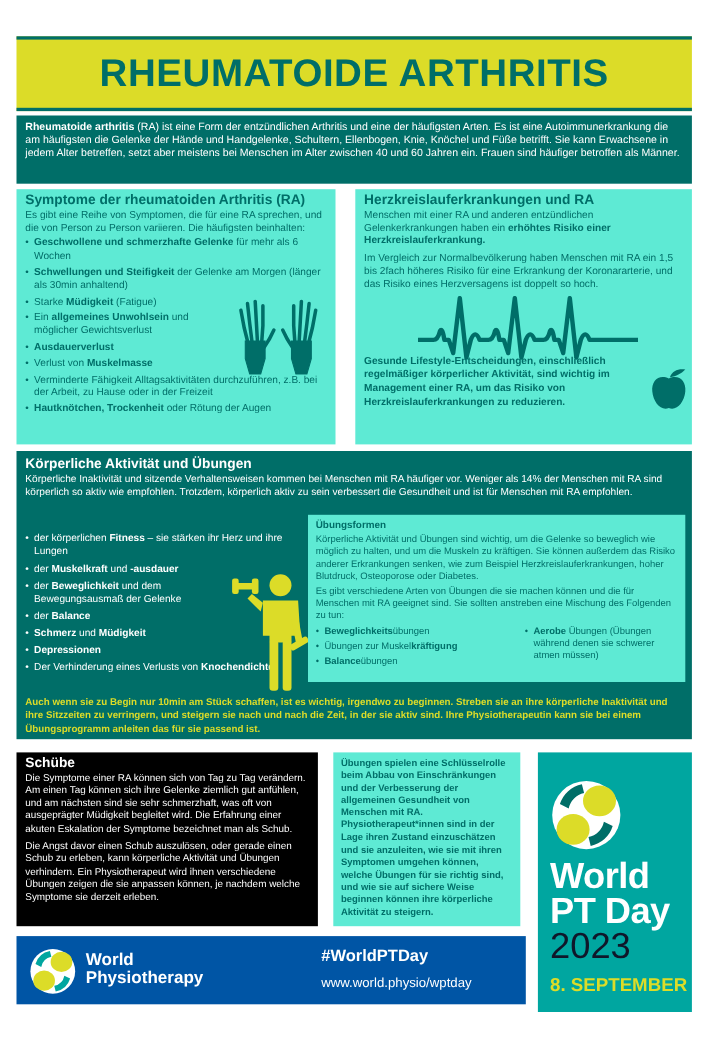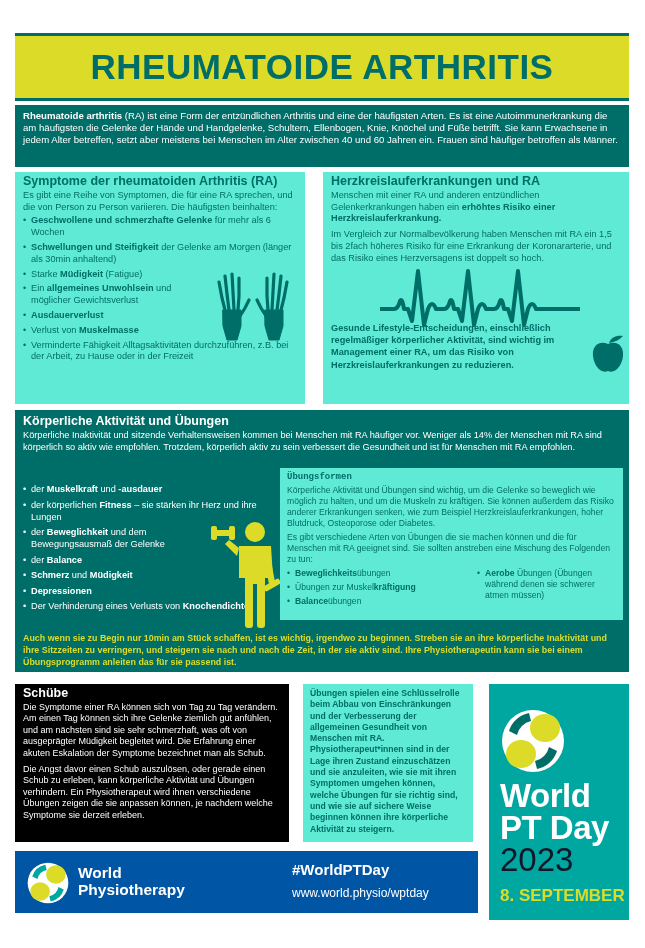--- a/index.html
+++ b/index.html
@@ -32,21 +32,21 @@
 
   
   .activity { left: 15px; top: 410px; width: 614px; height: 262px; padding: 5px 8px; font-size: 9.2px; line-height: 12px; }
   .activity .box-h { color: #ffffff; }
   .act-left { position: absolute; left: 8px; top: 70px; width: 262px; font-size: 9.2px; line-height: 12px; }
   .act-left ul { list-style: none; margin-top: 3px; }
   .act-left li { padding-left: 8px; position: relative; margin-bottom: 3.5px; }
   .act-left li::before { content: "•"; position: absolute; left: 0; top: 0; }
   .act-left li.narrow { width: 185px; }
   .forms { position: absolute; left: 265px; top: 58px; width: 343px; height: 152px; padding: 4px 7px; font-size: 8.6px; line-height: 11px; }
-  .forms .fh { font-weight: bold; font-size: 9px; margin-bottom: 2px; font-family: Liberation Mono, monospace; }
+  .forms .fh { font-weight: bold; font-size: 9px; margin-bottom: 2px; }
   .forms p { margin-bottom: 3px; }
   .forms .cols { display: flex; }
   .forms .cols ul { list-style: none; }
   .forms .cols li { padding-left: 8px; position: relative; margin-bottom: 3px; }
   .forms .cols li::before { content: "•"; position: absolute; left: 0; top: 0; }
   .act-bottom { position: absolute; left: 8px; top: 222px; width: 600px; color: #dcdc28; font-weight: bold; font-size: 8.9px; line-height: 12px; }
 
   
   .schube { left: 15px; top: 684px; width: 274px; height: 158px; background: #000000; padding: 4px 8px; font-size: 9px; line-height: 11.6px; }
   .schube .box-h { color: #ffffff; }
@@ -81,20 +81,21 @@
   <div class="box-h">Symptome der rheumatoiden Arthritis (RA)</div>
   <div>Es gibt eine Reihe von Symptomen, die für eine RA sprechen, und die von Person zu Person variieren. Die häufigsten beinhalten:</div>
   <ul>
     <li><b>Geschwollene und schmerzhafte Gelenke</b><span> für mehr als 6 Wochen</span></li>
     <li><b>Schwellungen und Steifigkeit</b><span> der Gelenke am Morgen (länger als 30min anhaltend)</span></li>
     <li><span>Starke </span><b>Müdigkeit</b><span> (Fatigue)</span></li>
     <li class="narrow"><span>Ein </span><b>allgemeines Unwohlsein</b><span> und möglicher Gewichtsverlust</span></li>
     <li><b>Ausdauerverlust</b></li>
     <li><span>Verlust von </span><b>Muskelmasse</b></li>
     <li><span>Verminderte Fähigkeit Alltagsaktivitäten durchzuführen, z.B. bei der Arbeit, zu Hause oder in der Freizeit</span></li>
+    <li><b>Hautknötchen, Trockenheit</b><span> oder Rötung der Augen</span></li>
   </ul>
   <svg class="abs" style="left:198px;top:98px;" width="80" height="75" viewBox="0 0 80 75">
     <g fill="#006e68" stroke="#006e68" stroke-linecap="round">
       <g stroke-width="3.2" fill="none">
         <path d="M6 12 L9 28 L12 40"></path>
           <path d="M12 6 L14 24 L16 40"></path>
           <path d="M19 4 L20 22 L21 40"></path>
           <path d="M26 8 L26 26 L25 40"></path>
           <path d="M36 30 L32 38 L27 46"></path>
         <path d="M74 12 L71 28 L68 40"></path>
@@ -121,22 +122,22 @@
     <path d="M17 10 C8 6 1 12 2 22 C3 32 10 40 17 37 C24 40 31 32 32 22 C33 12 26 6 17 10 Z" fill="#006e68"></path>
     <path d="M18 9 C20 3 26 1 32 2 C28 6 24 8 18 9 Z" fill="#006e68"></path>
   </svg>
 </div>
 
 <div class="abs teal activity">
   <div class="box-h">Körperliche Aktivität und Übungen</div>
   <div>Körperliche Inaktivität und sitzende Verhaltensweisen kommen bei Menschen mit RA häufiger vor. Weniger als 14% der Menschen mit RA sind körperlich so aktiv wie empfohlen. Trotzdem, körperlich aktiv zu sein verbessert die Gesundheit und ist für Menschen mit RA empfohlen.</div>
   <div class="act-left">
     <ul>
+      <li><span>der körperlichen </span><b>Fitness</b><span> – sie stärken ihr Herz und ihre Lungen</span></li>
       <li><span>der </span><b>Muskelkraft</b><span> und </span><b>-ausdauer</b></li>
-      <li><span>der körperlichen </span><b>Fitness</b><span> – sie stärken ihr Herz und ihre Lungen</span></li>
       <li class="narrow"><span>der </span><b>Beweglichkeit</b><span> und dem Bewegungsausmaß der Gelenke</span></li>
       <li><span>der </span><b>Balance</b></li>
       <li><b>Schmerz</b><span> und </span><b>Müdigkeit</b></li>
       <li><b>Depressionen</b></li>
       <li><span>Der Verhinderung eines Verlusts von </span><b>Knochendichte</b></li>
     </ul>
     <svg class="abs" style="left:188px;top:40px;" width="70" height="110" viewBox="0 0 70 110">
       <g fill="#dcdc28">
         <circle cx="44" cy="12" r="10"></circle>
         <path d="M28 26 L60 26 L62 58 L54 58 L54 64 L34 64 L34 58 L28 58 Z"></path>

